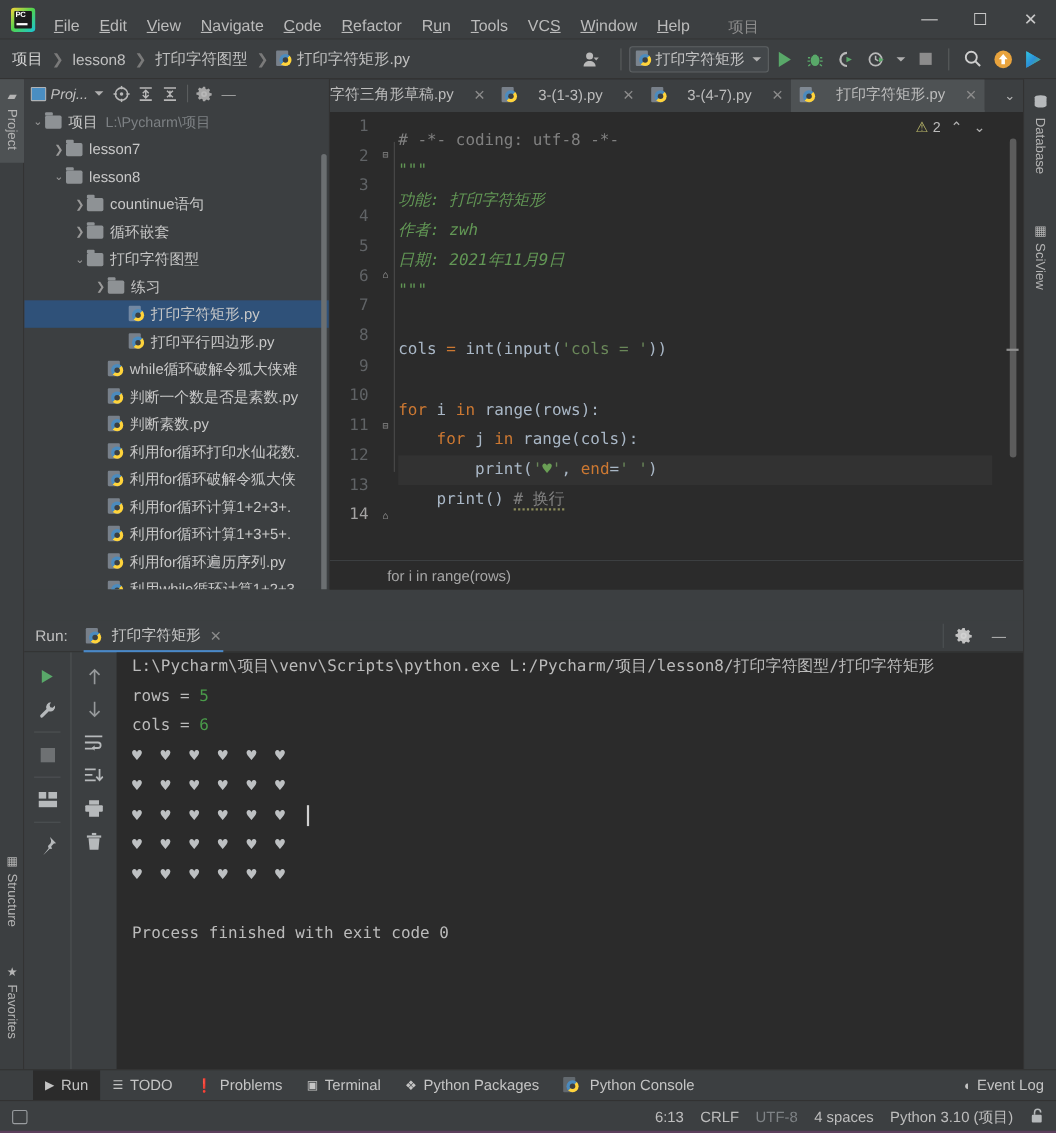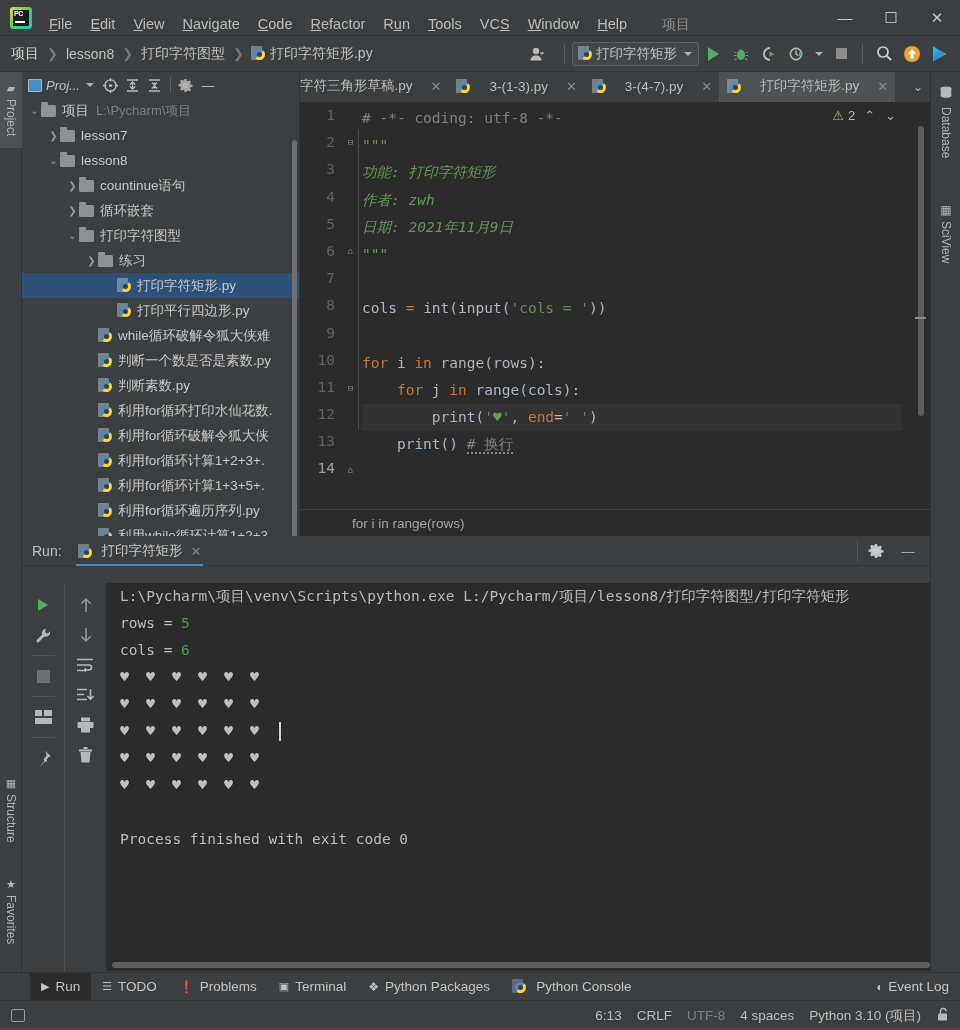--- a/index.html
+++ b/index.html
@@ -130,21 +130,21 @@
     color:#b8b8b8; font-size:12px; margin-left:auto; flex:none; }
   .codewrap { flex:1; position:relative; background:#2b2b2b; overflow:hidden;
     font-family:"DejaVu Sans Mono", monospace; font-size:14.5px; }
   .gutter { position:absolute; left:0; top:0; width:42px; height:100%;
     color:#606366; text-align:right; }
   .gline { height:27.2px; line-height:27.2px; padding-right:7px; }
   .gline.cur { color:#a4a3a3; }
   .foldcol { position:absolute; left:42px; top:0; width:16px; height:100%; }
   .fold { position:absolute; left:3px; width:11px; height:11px; color:#8a8a8a; font-size:9px;
     line-height:11px; text-align:center; }
-  .codelines { position:absolute; left:62px; top:3px; right:28px; }
+  .codelines { position:absolute; left:62px; top:13px; right:28px; }
   .cline { height:27.2px; line-height:27.2px; white-space:pre; }
   .cline.hl { background:#323232; }
   .vline { position:absolute; left:58px; top:27px; width:1px; height:300px; background:#4a4a4a; }
   .kw { color:#cc7832; }
   .str { color:#6a8759; }
   .doc { color:#629755; font-style:italic; }
   .cmt { color:#808080; }
   .fn { color:#a9b7c6; }
   .ident { color:#a9b7c6; }
   .warnmark { position:absolute; right:34px; top:6px; display:flex; align-items:center;
@@ -162,22 +162,22 @@
   .rightstrip {
     position:absolute; left:930px; top:72px; width:30px; height:936px;
     background:#3c3f41; border-left:1px solid #323232;
   }
   .rtab { position:absolute; left:0; width:30px; color:#b4b4b4; font-size:12px;
     writing-mode: vertical-rl; text-orientation: mixed;
     display:flex; align-items:center; justify-content:center; cursor:default; gap:5px; }
   .rtab .vico { writing-mode: horizontal-tb; font-size:12px; line-height:1; }
 
   
-  .runwin { position:absolute; left:22px; top:537px; width:908px; height:434px;
-    background:#3c3f41; display:flex; flex-direction:column;gap:17px; }
+  .runwin { position:absolute; left:22px; top:564px; width:908px; height:434px;
+    background:#3c3f41; display:flex; flex-direction:column; }
   .runhdr { height:29px; display:flex; align-items:center; flex:none;
     border-bottom:1px solid #323232; }
   .runhdr .rlabel { font-size:14px; color:#c0c0c0; padding: 0 8px 0 10px; }
   .runtab { display:flex;align-items:center;gap:6px; height:29px; padding:0 8px;
     font-size:13.5px; color:#c8c8c8; position:relative; cursor:default; }
   .runtab.active::after { content:''; position:absolute; left:6px; right:6px; bottom:0;
     height:2px; background:#4a88c7; }
   .runhdr .spacer { flex:1; }
   .runhdr-sep { width:1px; height:22px; background:#4e5254; }
   .runbody { flex:1; display:flex; overflow:hidden; }

